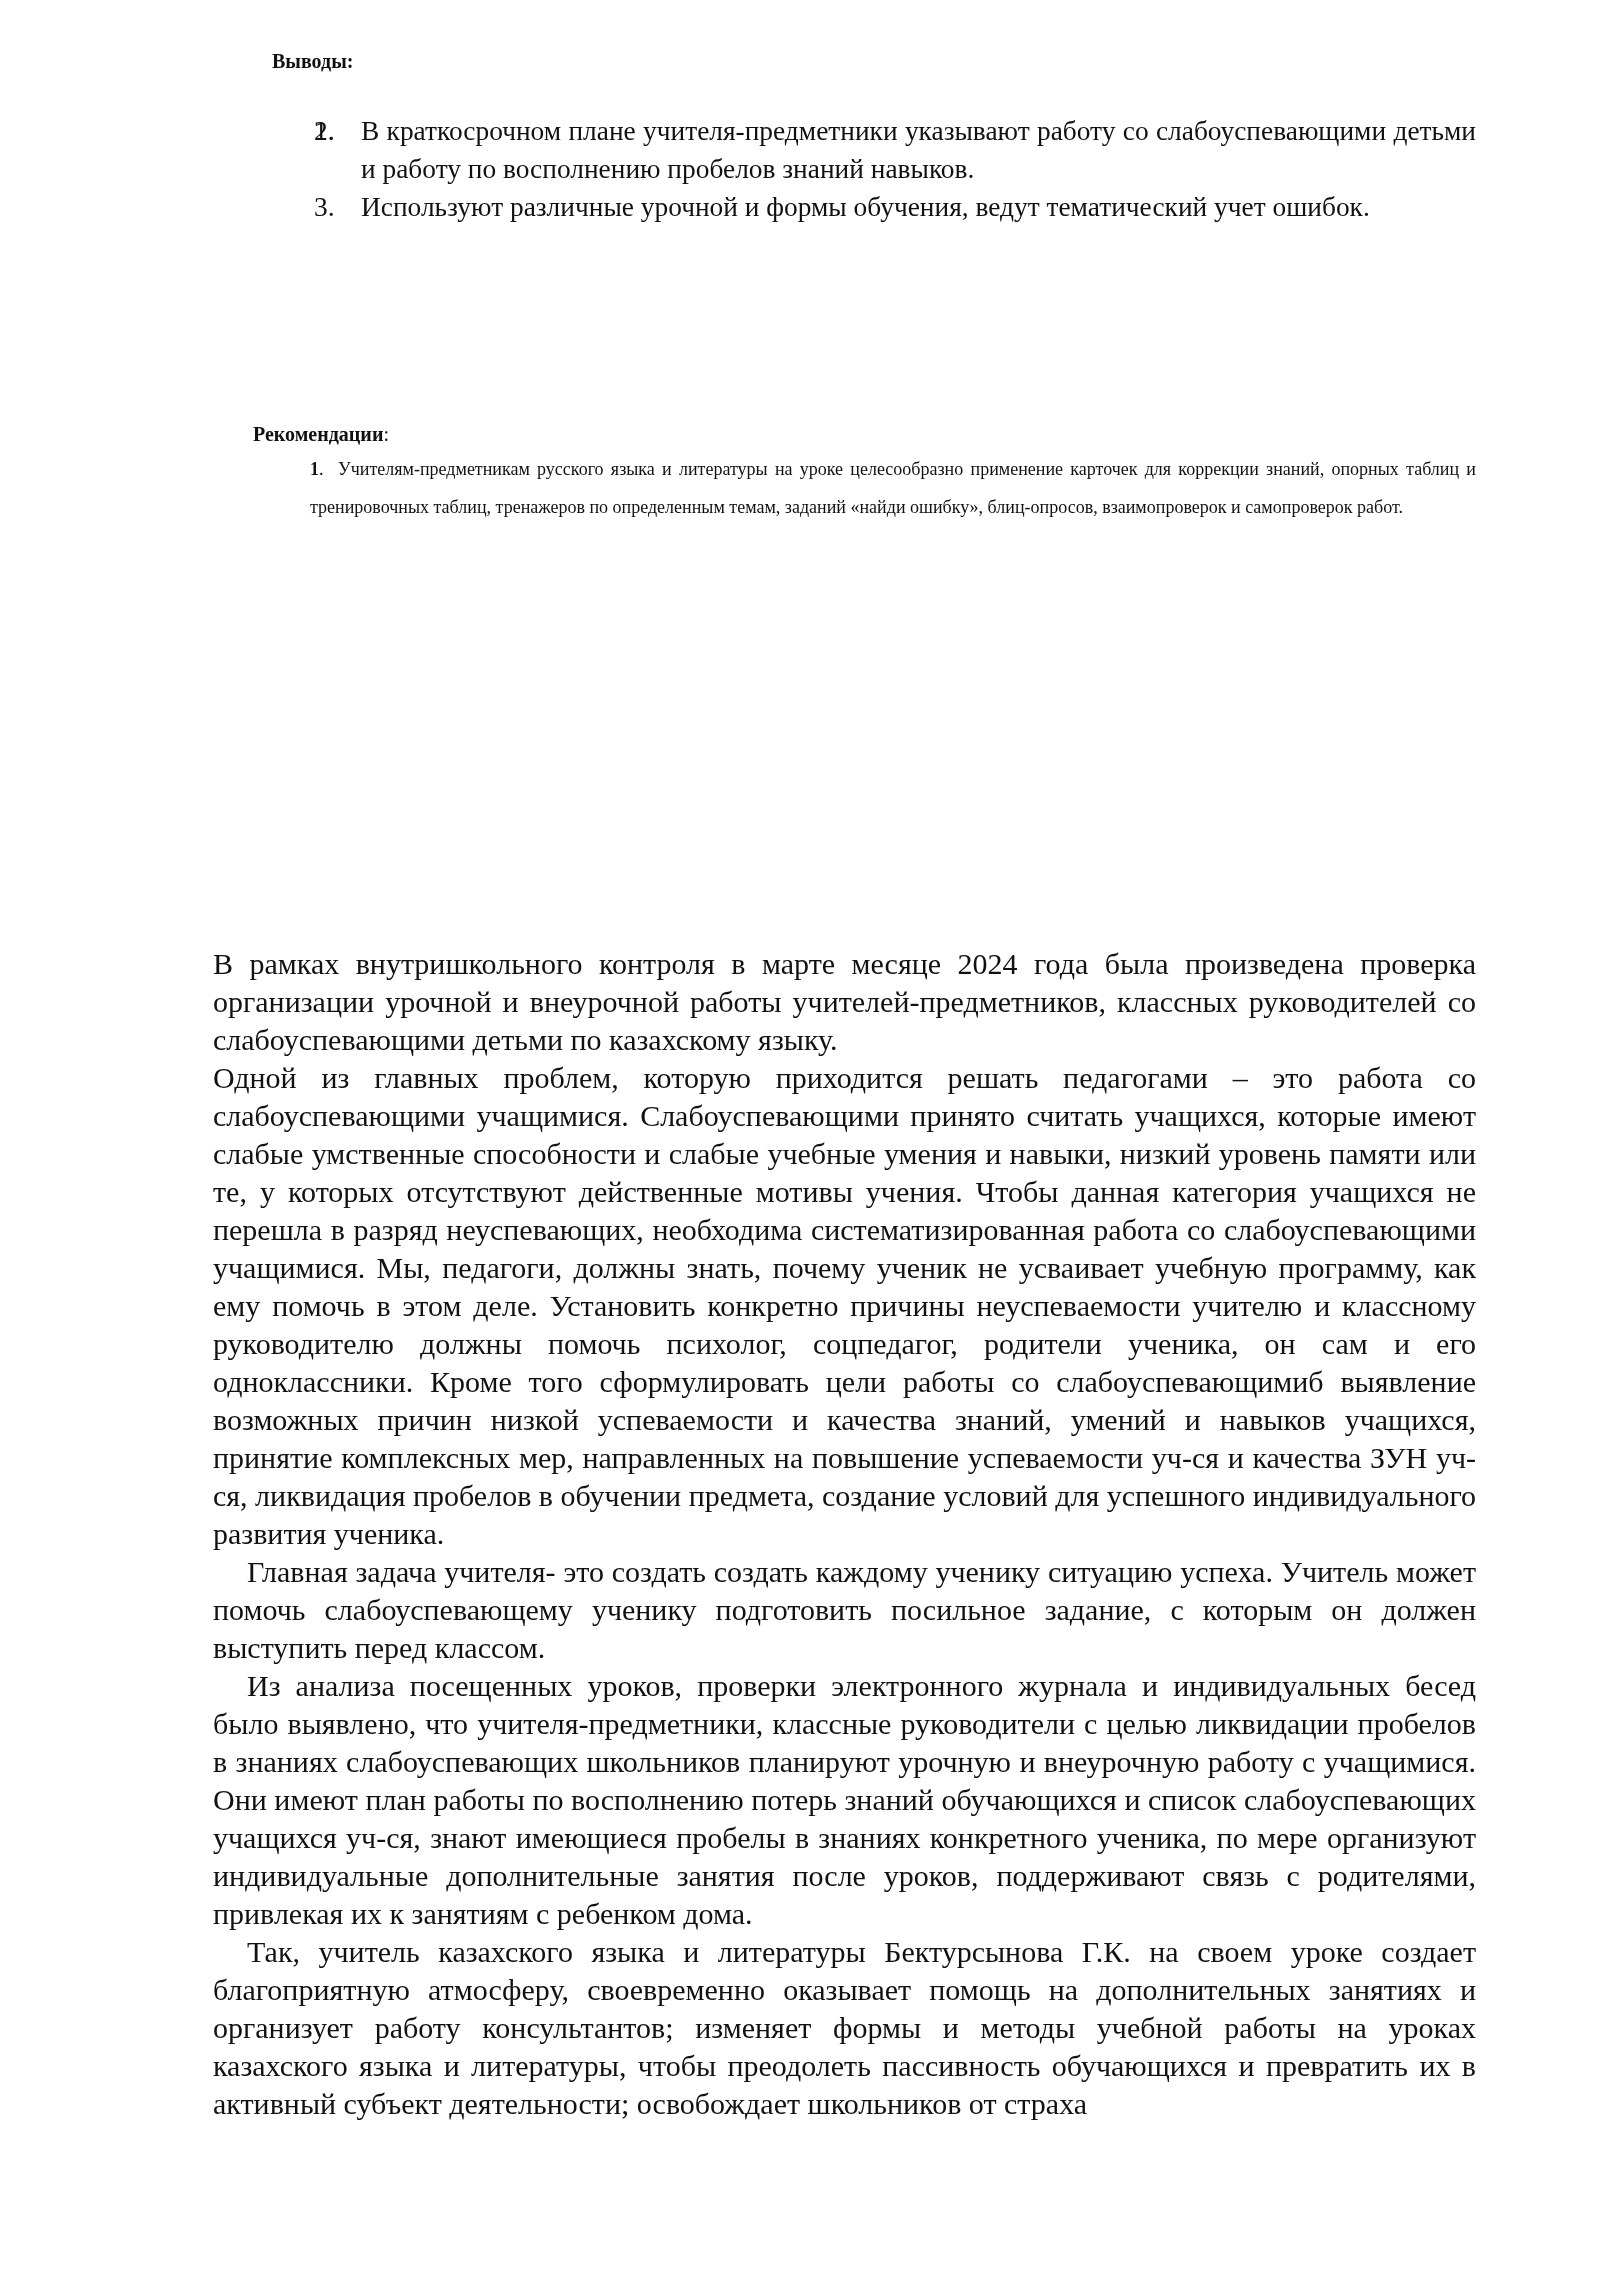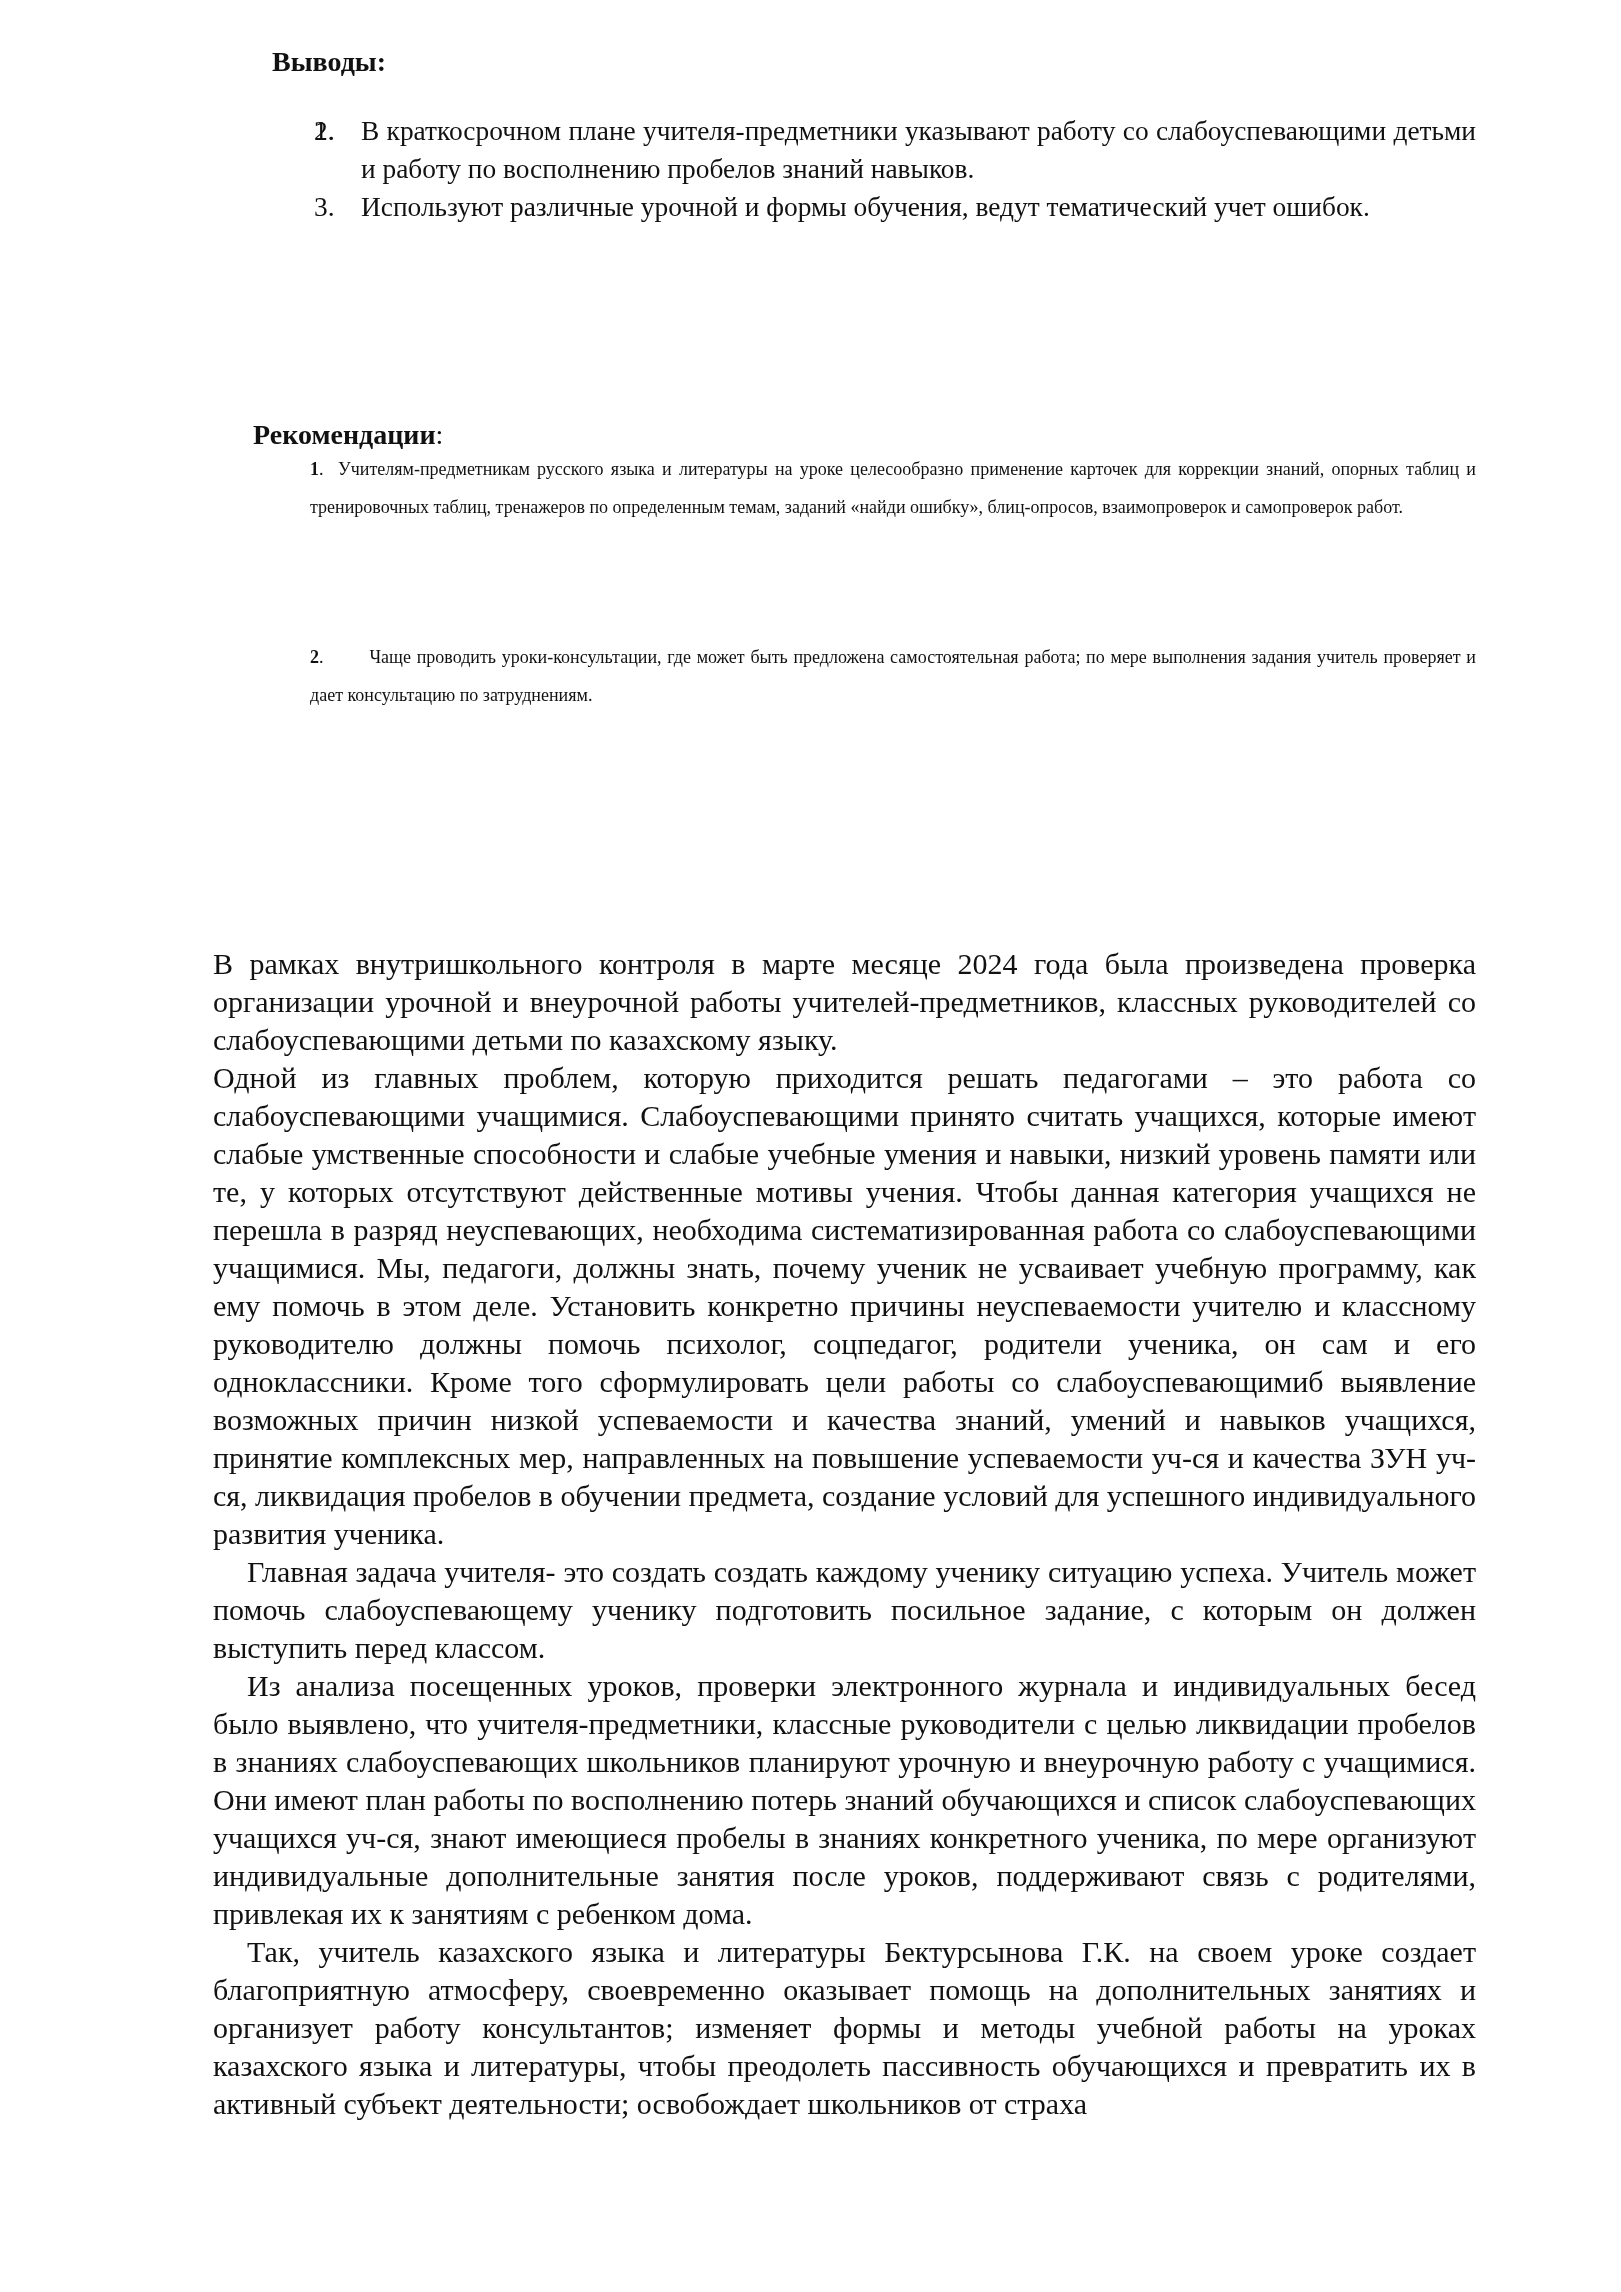--- a/index.html
+++ b/index.html
@@ -1,21 +1,21 @@
 <!DOCTYPE html>
 <html><head>
 <meta charset="utf-8">
 <style>
   html, body { margin:0; padding:0; background:#ffffff; }
   body { width:1621px; height:2293px; position:relative; overflow:hidden;
          font-family:"Liberation Serif", "DejaVu Serif", serif; color:#111; }
   .page { position:absolute; left:0; top:0; width:1621px; height:2293px; background:#fff; }
   .blk { position:absolute; font-size:30px; line-height:38px; text-align:justify; }
   .blk p { margin:0; }
-  .h { position:absolute; font-weight:bold; font-size:28px; line-height:37px; }
+  .h { position:absolute; font-weight:bold; font-size:20px; line-height:37px; }
   .h .colon { font-weight:normal; }
   ol.concl { position:absolute; left:314px; top:112px; width:1162px; margin:0; padding:0; list-style:none;
              font-size:27.4px; line-height:38px; }
   ol.concl li { position:relative; padding-left:47px; text-align:justify; }
   ol.concl li .num { position:absolute; left:0; top:0; }
   .rec { position:absolute; left:310px; width:1166px; font-size:18px; line-height:38px; text-align:justify; }
   .rec .n { font-weight:bold; }
   .body { left:213px; top:945px; width:1263px; }
   .body p.ind { text-indent:34px; }
 </style>
@@ -43,23 +43,20 @@
   </ol>
 
   <div class="h" style="left:253px; top:416px;">
     <span>Рекомендации</span><span class="colon">:</span>
   </div>
 
   <div class="rec" style="top:450px;">
     <span class="n">1</span><span style="white-space:pre">.  </span><span>Учителям-предметникам русского языка и литературы на уроке целесообразно применение карточек для коррекции знаний, опорных таблиц и тренировочных таблиц, тренажеров по определенным темам, заданий «найди ошибку», блиц-опросов, взаимопроверок и самопроверок работ.</span>
   </div>
 
-  <div class="rec" style="top:638px;">
-    <span class="n">2</span><span style="white-space:pre">.        </span><span>Чаще проводить уроки-консультации, где может быть предложена самостоятельная работа; по мере выполнения задания учитель проверяет и дает консультацию по затруднениям.</span>
-  </div>
 
 
   <div class="blk body">
     <p>В рамках внутришкольного контроля в марте месяце 2024 года была произведена проверка организации урочной и внеурочной работы учителей-предметников, классных руководителей со слабоуспевающими детьми по казахскому языку.</p>
     <p>Одной из главных проблем, которую приходится решать педагогами – это работа со слабоуспевающими учащимися. Слабоуспевающими принято считать учащихся, которые имеют слабые умственные способности и слабые учебные умения и навыки, низкий уровень памяти или те, у которых отсутствуют действенные мотивы учения. Чтобы данная категория учащихся не перешла в разряд неуспевающих, необходима систематизированная работа со слабоуспевающими учащимися. Мы, педагоги, должны знать, почему ученик не усваивает учебную программу, как ему помочь в этом деле. Установить конкретно причины неуспеваемости учителю и классному руководителю должны помочь психолог, соцпедагог, родители ученика, он сам и его одноклассники. Кроме того сформулировать цели работы со слабоуспевающимиб выявление возможных причин низкой успеваемости и качества знаний, умений и навыков учащихся, принятие комплексных мер, направленных на повышение успеваемости уч-ся и качества ЗУН уч-ся, ликвидация пробелов в обучении предмета, создание условий для успешного индивидуального развития ученика.</p>
     <p class="ind">Главная задача учителя- это создать создать каждому ученику ситуацию успеха. Учитель может помочь слабоуспевающему ученику подготовить посильное задание, с которым он должен выступить перед классом.</p>
     <p class="ind">Из анализа посещенных уроков, проверки электронного журнала и  индивидуальных бесед было выявлено, что учителя-предметники, классные руководители с целью ликвидации пробелов в знаниях слабоуспевающих школьников планируют урочную и внеурочную работу с учащимися. Они имеют план работы по восполнению потерь знаний обучающихся и список слабоуспевающих учащихся уч-ся, знают имеющиеся пробелы в знаниях конкретного ученика, по мере организуют индивидуальные   дополнительные занятия после уроков, поддерживают связь с родителями, привлекая их к занятиям с ребенком дома.</p>
     <p class="ind">Так, учитель казахского языка и литературы Бектурсынова Г.К. на своем уроке создает благоприятную атмосферу, своевременно оказывает помощь на дополнительных занятиях и организует работу консультантов; изменяет формы и методы учебной работы на уроках казахского языка и литературы, чтобы преодолеть пассивность обучающихся и превратить их в активный субъект деятельности; освобождает школьников от страха</p>
   </div>
 

